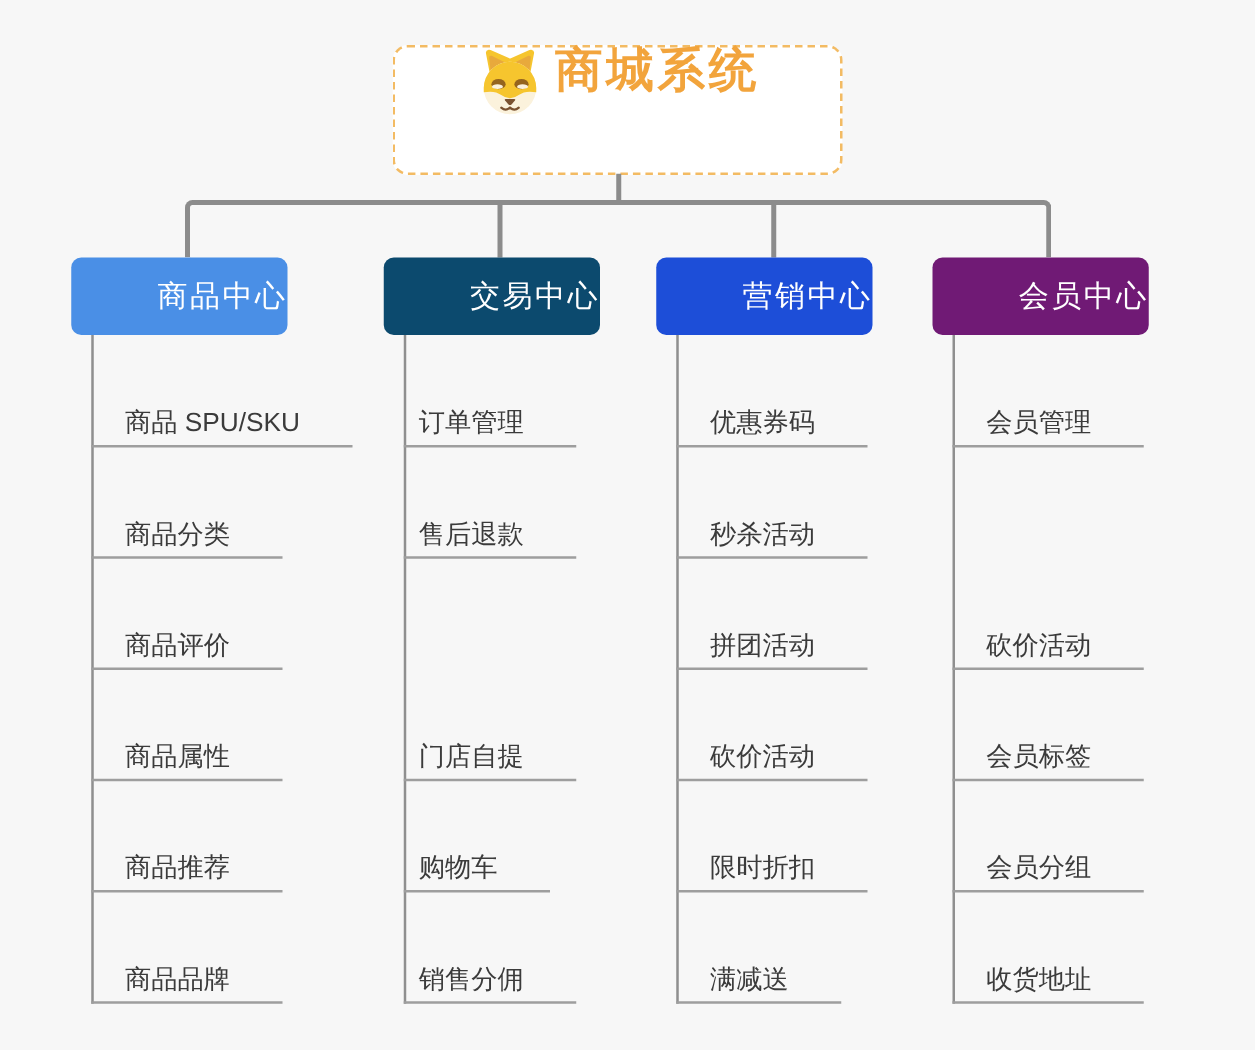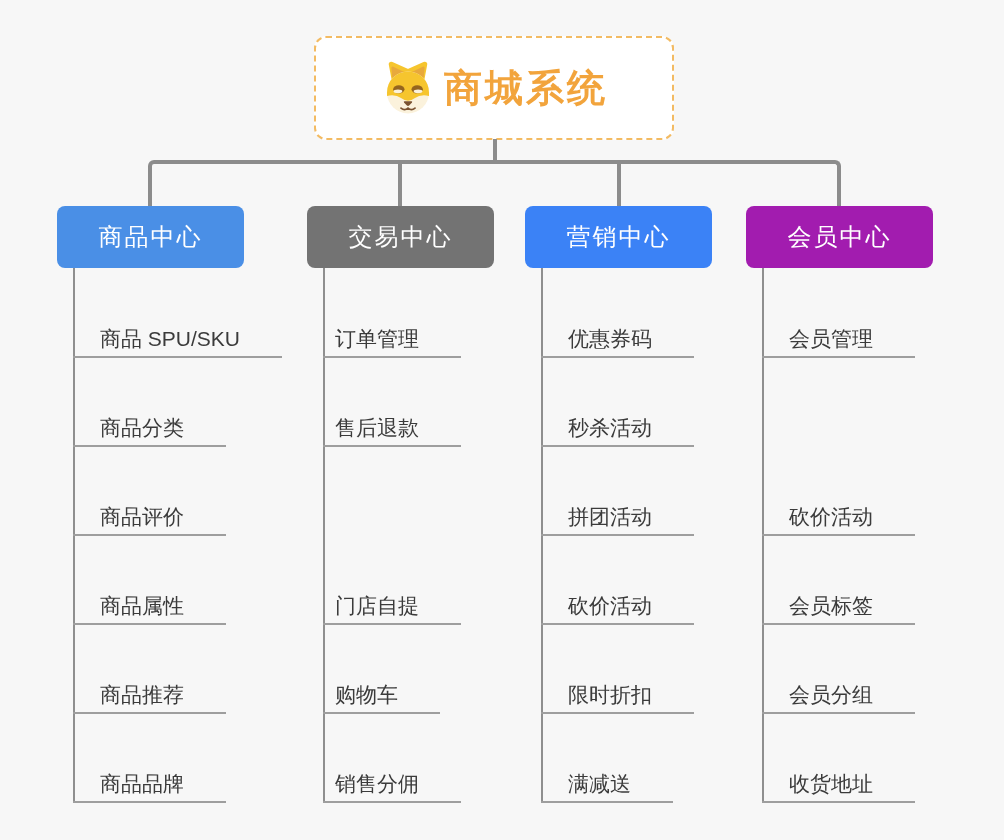--- a/index.html
+++ b/index.html
@@ -3,39 +3,39 @@
 <meta charset="utf-8">
 <style>
   html,body{margin:0;padding:0;}
   body{font-family:"Liberation Sans","DejaVu Sans",sans-serif;background:#f7f7f7;}
   #canvas{position:relative;width:1004px;height:840px;background:#f7f7f7;overflow:hidden;}
 
   
   .root-node{
     position:absolute;left:314px;top:36px;width:360px;height:104px;
     background:#ffffff;border:2px dashed #f3bb63;border-radius:12px;
-    box-sizing:border-box;display:flex;align-items:center;justify-content:center;gap:8px;
+    box-sizing:border-box;display:flex;align-items:flex-start;justify-content:center;gap:8px;
   }
   .root-title{font-size:38px;font-weight:bold;letter-spacing:3px;color:#f2a43c;line-height:1;}
   .root-icon{width:56px;height:56px;flex:0 0 auto;}
 
   
   .trunk{position:absolute;left:493px;top:139px;width:4px;height:24px;background:#8c8c8c;}
   .bus{
     position:absolute;left:148px;top:160px;width:693px;height:46px;box-sizing:border-box;
     border-top:4px solid #8c8c8c;border-left:4px solid #8c8c8c;border-right:4px solid #8c8c8c;
     border-radius:6px 6px 0 0;
   }
   .stub{position:absolute;top:160px;width:4px;height:46px;background:#8c8c8c;}
   .stub.s2{left:398px;} .stub.s3{left:617px;}
 
   
   .branch-box{
-    position:absolute;top:206px;width:187px;height:62px;border-radius:8px;
-    display:flex;align-items:center;justify-content:center;
+    position:absolute;top:206px;width:173px;height:62px;border-radius:8px;
+    display:flex;align-items:center;justify-content:flex-end;
     color:#ffffff;font-size:24px;letter-spacing:2px;cursor:pointer;
   }
   .bb1{left:57px;} .bb2{left:307px;} .bb3{left:525px;} .bb4{left:746px;}
 
   
   .vline{position:absolute;top:268px;width:2px;height:535px;background:#8f8f8f;}
   .vl1{left:73px;} .vl2{left:323px;} .vl3{left:541px;} .vl4{left:762px;}
 
   .tree-item{
     position:absolute;height:40px;box-sizing:border-box;
@@ -72,27 +72,27 @@
   </div>
 
   <div class="trunk"></div>
   <div class="bus"></div>
   <div class="stub s2"></div>
   <div class="stub s3"></div>
 
   <div class="branch-box bb1" style="background-color: rgb(74, 143, 230);">
     <span>商品中心</span>
   </div>
-  <div class="branch-box bb2" style="background-color: #737373;">
+  <div class="branch-box bb2" style="background-color: #0c4a6e;">
     <span>交易中心</span>
   </div>
-  <div class="branch-box bb3" style="background-color: #3b82f6;">
+  <div class="branch-box bb3" style="background-color: #1d4ed8;">
     <span>营销中心</span>
   </div>
-  <div class="branch-box bb4" style="background-color: #a21caf;">
+  <div class="branch-box bb4" style="background-color: #701a75;">
     <span>会员中心</span>
   </div>
 
   <div class="vline vl1"></div>
   <div class="vline vl2"></div>
   <div class="vline vl3"></div>
   <div class="vline vl4"></div>
 
   <div class="tree-item c1 r0">
       <span>商品 SPU/SKU</span>

